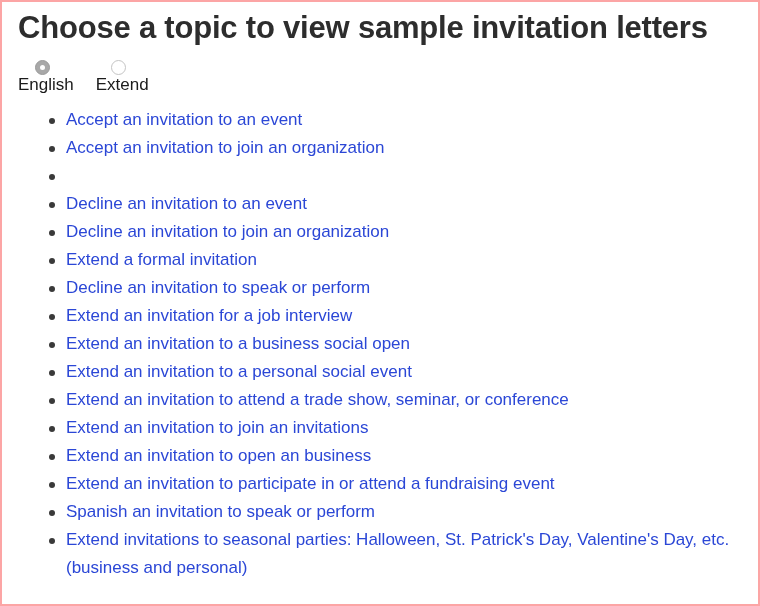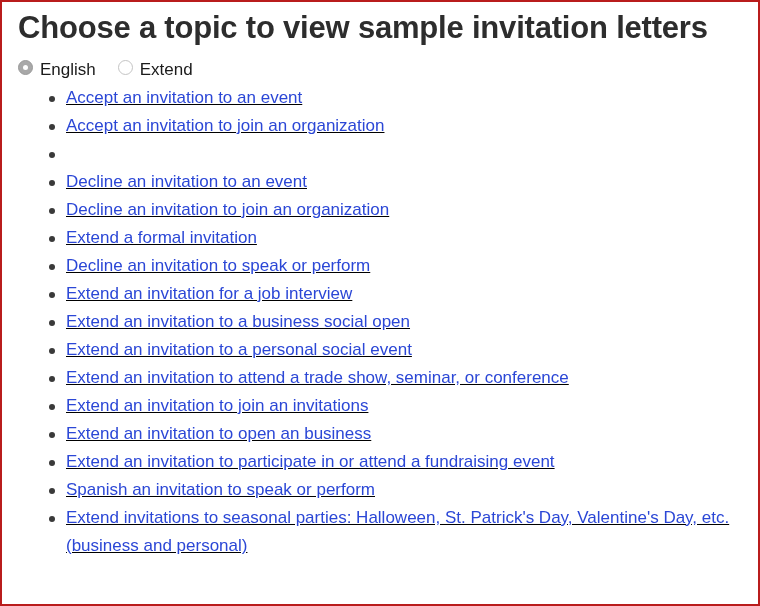--- a/index.html
+++ b/index.html
@@ -12,21 +12,21 @@
     font-family: "Liberation Sans", sans-serif;
     -webkit-font-smoothing: antialiased;
   }
 
   .page {
     position: relative;
     width: 760px;
     height: 606px;
     box-sizing: border-box;
     background: #ffffff;
-    border: 2px solid #b91c1c;
+    border: 2px solid #fca5a5;
     overflow: hidden;
   }
 
   .content {
     padding: 0;
     margin: 0;
   }
 
   .page-title {
     margin: 0;
@@ -42,22 +42,24 @@
   .lang-row {
     display: flex;
     align-items: center;
     margin: 12px 0 0 0;
     padding: 0 0 0 16px;
     gap: 0;
   }
 
   .radio-option {
     display: inline-flex;
+    align-items: center;
     cursor: pointer;
     margin-right: 22px;
+    flex-direction: column;
   }
 
   .radio-dot {
     display: inline-block;
     width: 15px;
     height: 15px;
     border-radius: 50%;
     box-sizing: border-box;
     flex: 0 0 auto;
     margin-right: 7px;
@@ -89,23 +91,22 @@
   .radio-label {
     font-size: 17px;
     line-height: 20px;
     color: #1b1b1b;
     font-family: "Liberation Sans", sans-serif;
     white-space: nowrap;
   }
 
   ul.topic-list {
     list-style: none;
-    margin: 4px 0 0 0;
+    margin: 11px 0 0 0;
     padding: 0;
-    text-decoration: underline;
   }
 
   ul.topic-list li {
     position: relative;
     margin: 0;
     padding: 0 20px 0 64px;
     min-height: 28px;
     line-height: 28px;
   }
 

